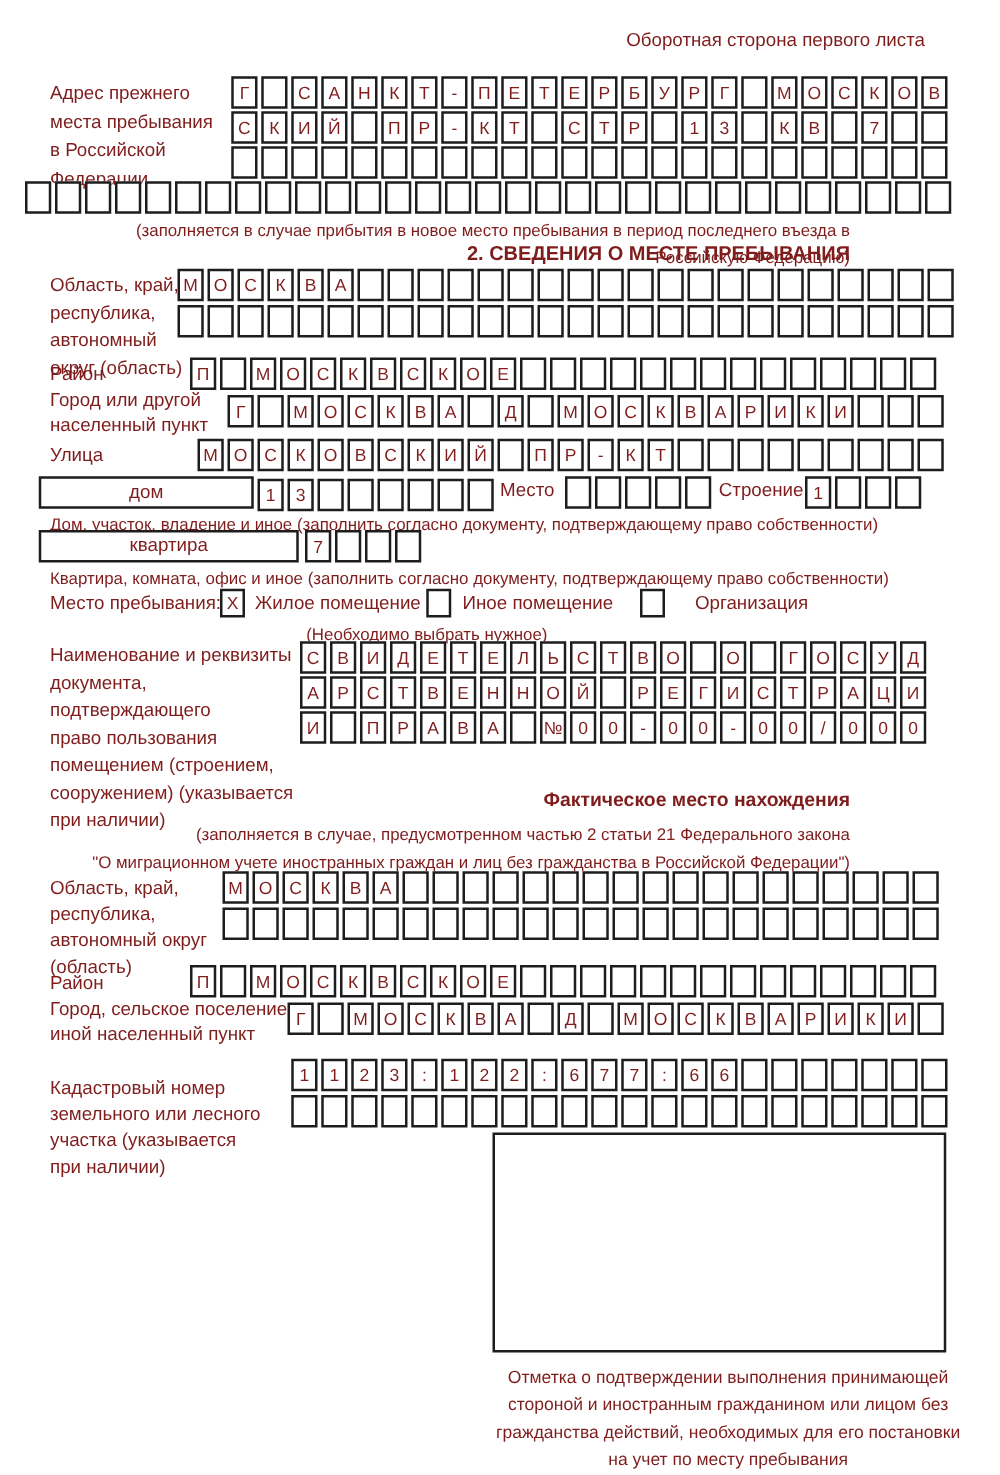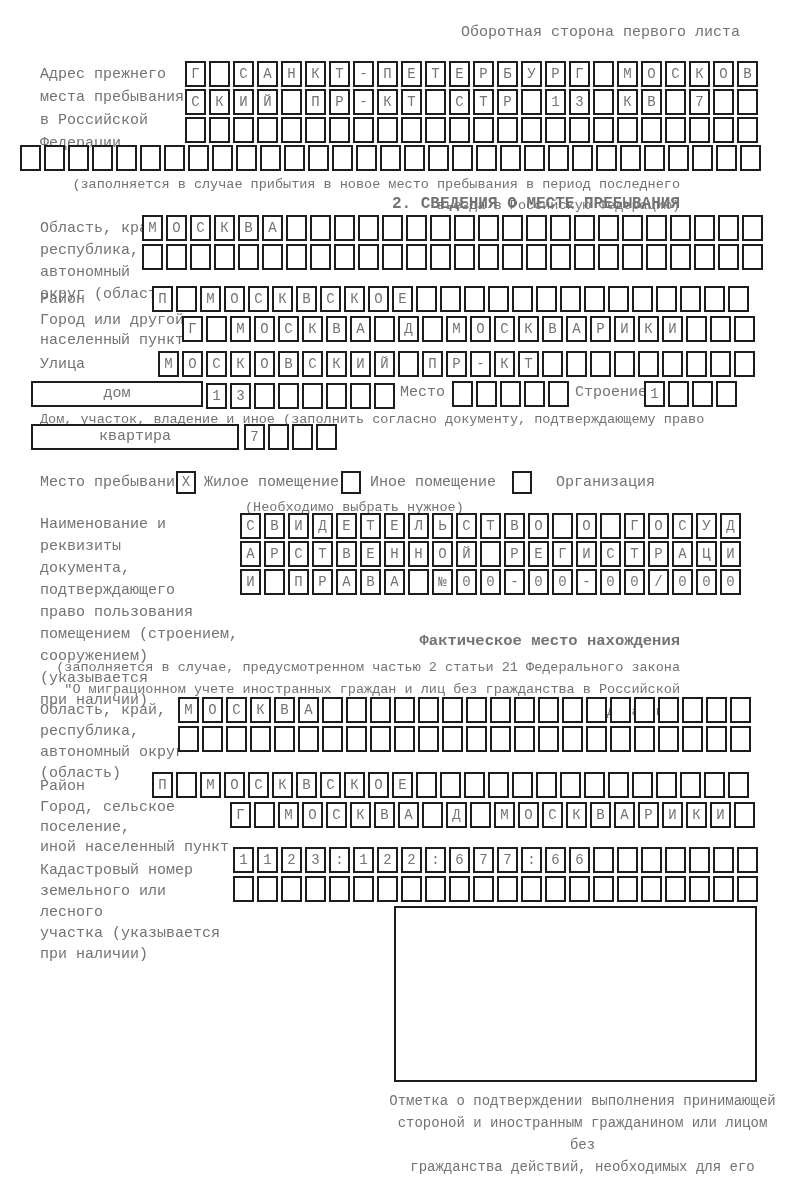--- a/index.html
+++ b/index.html
@@ -1,18 +1,18 @@
 <!DOCTYPE html>
 <html><head>
 <meta charset="utf-8">
 <style>
   html,body{margin:0;padding:0;background:#fff;}
   .page{
     position:relative;width:800px;height:1180px;background:#fff;
-    font-family:Liberation Mono, monospace;color:#737373;overflow:hidden;
+    font-family:Liberation Sans, sans-serif;color:#7f1d1d;overflow:hidden;
   }
   .abs{position:absolute;}
   .lbl{font-size:15px;line-height:22px;white-space:pre-line;}
   .lbl-sm{font-size:13.5px;line-height:21px;white-space:pre-line;}
   .center{text-align:right;width:644px;left:0;padding-left:36px;}
   .title{font-weight:bold;font-size:16px;}
   .subtitle{font-weight:bold;font-size:15.5px;}
   .cellrow{white-space:nowrap;}
   .cell{
     display:inline-block;box-sizing:border-box;width:21px;height:26px;
@@ -69,20 +69,21 @@
   <div class="abs widebox" style="top:381px;left:31px;width:172px;">дом</div>
   <div class="abs cellrow" style="top:383px;left:206px;"><span class="cell">1</span><span class="cell">3</span><span class="cell"></span><span class="cell"></span><span class="cell"></span><span class="cell"></span><span class="cell"></span><span class="cell"></span></div>
   <div class="abs lbl" style="top:382px;left:400px;">Место</div>
   <div class="abs cellrow" style="top:381px;left:452px;"><span class="cell"></span><span class="cell"></span><span class="cell"></span><span class="cell"></span><span class="cell"></span></div>
   <div class="abs lbl" style="top:382px;left:575px;">Строение</div>
   <div class="abs cellrow" style="top:381px;left:644px;"><span class="cell">1</span><span class="cell"></span><span class="cell"></span><span class="cell"></span></div>
   <div class="abs lbl-sm" style="top:409px;left:40px;width:720px;">Дом, участок, владение и иное (заполнить согласно документу, подтверждающему право собственности)</div>
 
   <div class="abs widebox" style="top:424px;left:31px;width:208px;">квартира</div>
   <div class="abs cellrow" style="top:424px;left:244px;"><span class="cell">7</span><span class="cell"></span><span class="cell"></span><span class="cell"></span></div>
+  <div class="abs lbl-sm" style="top:452px;left:40px;width:720px;">Квартира, комната, офис и иное (заполнить согласно документу, подтверждающему право собственности)</div>
 
   <div class="abs lbl" style="top:472px;left:40px;">Место пребывания:</div>
   <span class="abs cb" style="top:471px;left:176px;">X</span>
   <div class="abs lbl" style="top:472px;left:204px;">Жилое помещение</div>
   <span class="abs cb" style="top:471px;left:341px;"></span>
   <div class="abs lbl" style="top:472px;left:370px;">Иное помещение</div>
   <span class="abs cb" style="top:471px;left:512px;"></span>
   <div class="abs lbl" style="top:472px;left:556px;">Организация</div>
   <div class="abs lbl-sm" style="top:497px;left:245px;">(Необходимо выбрать нужное)</div>
 

